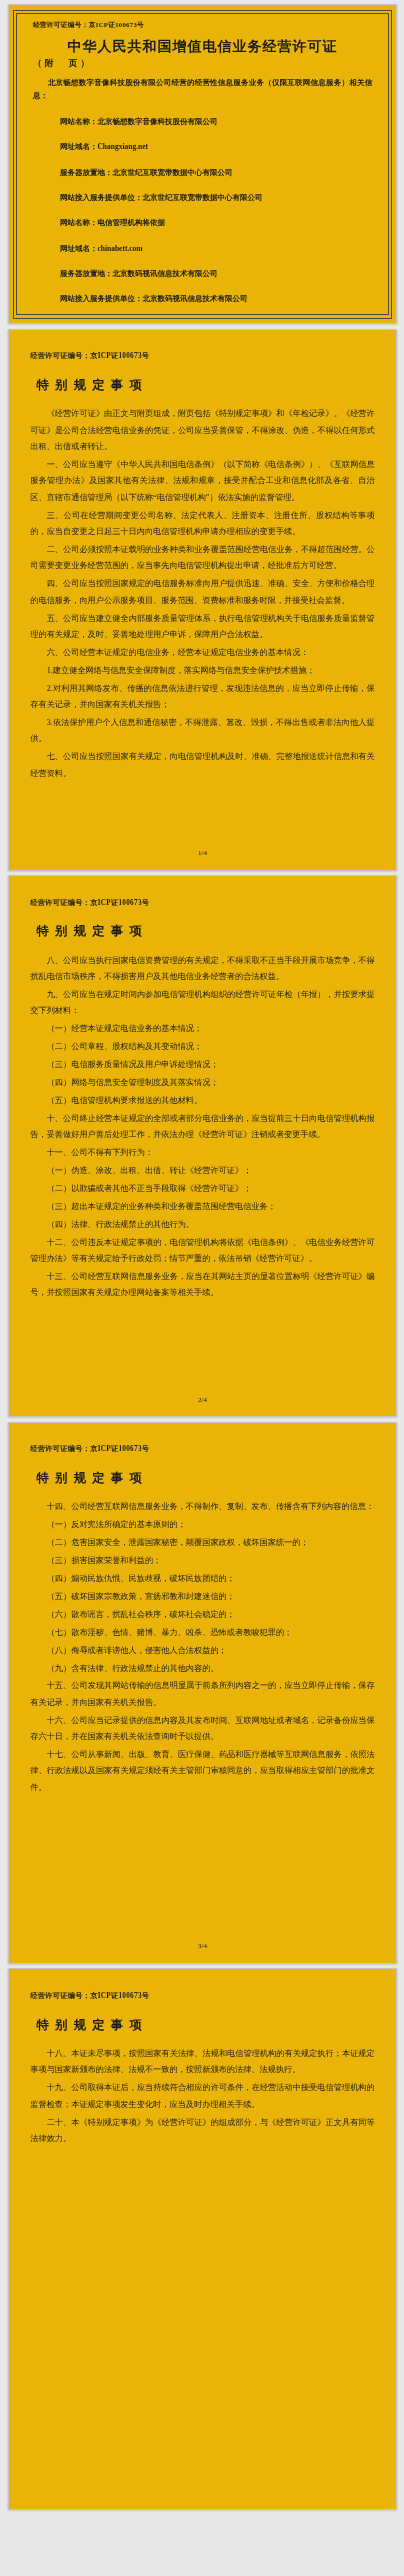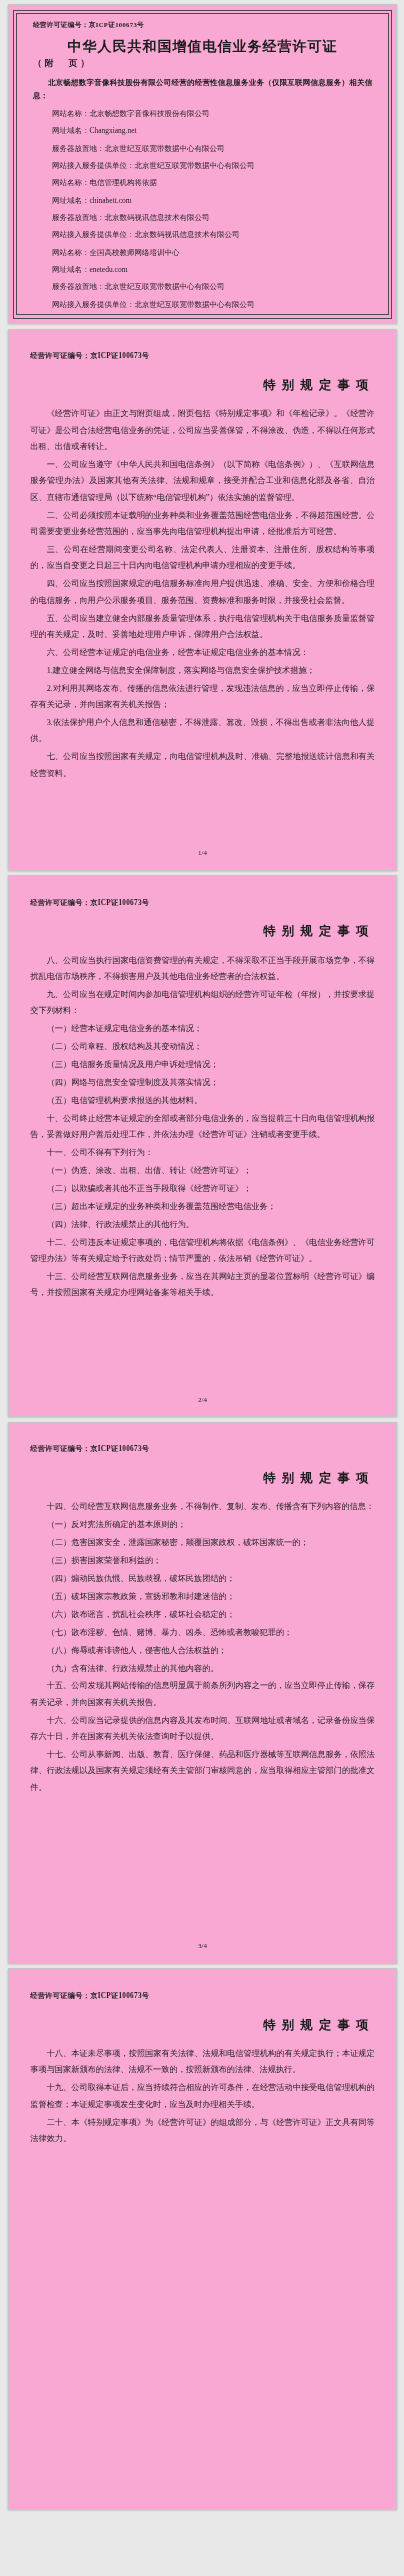--- a/index.html
+++ b/index.html
@@ -11,21 +11,21 @@
   }
   .canvas{
     width:405px;
     box-sizing:border-box;
     padding:4.1px 7.7px 7.2px;
     display:flex;
     flex-direction:column;
     gap:4.6px;
   }
   .sheet{
-    background:#f9a8d4;
+    background:#eab308;
     border:0.5px solid #c6c6c6;
     box-shadow:0 0.5px 2.1px rgba(0,0,0,.28);
     box-sizing:border-box;
     position:relative;
   }
   
   .cert{height:320px;padding:4.6px;}
   .frame-outer{
     height:100%;
     box-sizing:border-box;
@@ -61,38 +61,38 @@
   }
   .cert-intro{
     margin:0 0 3.1px;
     font-size:7.5px;
     font-weight:700;
     line-height:1.7;
     text-indent:2em;
     text-align:justify;
   }
   .cert-line{
-    margin:4px;
+    margin:12px;
     font-size:7.5px;
-    font-weight:400;
+    font-weight:700;
     line-height:1.78;
     text-indent:2em;
     text-align:justify;
   }
   
   .prov{height:542px;padding:21.6px 21.6px 0;}
   .prov-header{
     font-size:7.2px;
     font-weight:600;
     letter-spacing:0.3px;
   }
   .prov-header .num{font-weight:700;}
   .prov-title{
     margin:15.5px 0 12.4px;
-    text-align:right;
+    text-align:left;
     font-size:12.4px;
     font-weight:700;
     letter-spacing:6.2px;
     text-indent:6.2px;
     font-family:Liberation Mono, monospace;
   }
   .para{
     margin:0 0 1.5px;
     font-size:8.2px;
     line-height:2.0;
@@ -140,22 +140,22 @@
     </div>
   </section>
 
   <section class="sheet prov">
     <div class="prov-header">
       <span>经营许可证编号：</span><span class="num">京ICP证100673号</span>
     </div>
     <h2 class="prov-title">特别规定事项</h2>
     <p class="para">《经营许可证》由正文与附页组成，附页包括《特别规定事项》和《年检记录》。《经营许可证》是公司合法经营电信业务的凭证，公司应当妥善保管，不得涂改、伪造，不得以任何形式出租、出借或者转让。</p>
     <p class="para">一、公司应当遵守《中华人民共和国电信条例》（以下简称《电信条例》）、《互联网信息服务管理办法》及国家其他有关法律、法规和规章，接受并配合工业和信息化部及各省、自治区、直辖市通信管理局（以下统称“电信管理机构”）依法实施的监督管理。</p>
+    <p class="para">三、公司在经营期间变更公司名称、法定代表人、注册资本、注册住所、股权结构等事项的，应当自变更之日起三十日内向电信管理机构申请办理相应的变更手续。</p>
     <p class="para">二、公司必须按照本证载明的业务种类和业务覆盖范围经营电信业务，不得超范围经营。公司需要变更业务经营范围的，应当事先向电信管理机构提出申请，经批准后方可经营。</p>
-    <p class="para">三、公司在经营期间变更公司名称、法定代表人、注册资本、注册住所、股权结构等事项的，应当自变更之日起三十日内向电信管理机构申请办理相应的变更手续。</p>
     <p class="para">四、公司应当按照国家规定的电信服务标准向用户提供迅速、准确、安全、方便和价格合理的电信服务，向用户公示服务项目、服务范围、资费标准和服务时限，并接受社会监督。</p>
     <p class="para">五、公司应当建立健全内部服务质量管理体系，执行电信管理机构关于电信服务质量监督管理的有关规定，及时、妥善地处理用户申诉，保障用户合法权益。</p>
     <p class="para">六、公司经营本证规定的电信业务，经营本证规定电信业务的基本情况：</p>
     <p class="para">1.建立健全网络与信息安全保障制度，落实网络与信息安全保护技术措施；</p>
     <p class="para">2.对利用其网络发布、传播的信息依法进行管理，发现违法信息的，应当立即停止传输，保存有关记录，并向国家有关机关报告；</p>
     <p class="para">3.依法保护用户个人信息和通信秘密，不得泄露、篡改、毁损，不得出售或者非法向他人提供。</p>
     <p class="para">七、公司应当按照国家有关规定，向电信管理机构及时、准确、完整地报送统计信息和有关经营资料。</p>
     <div class="page-no">1/4</div>
   </section>
 

